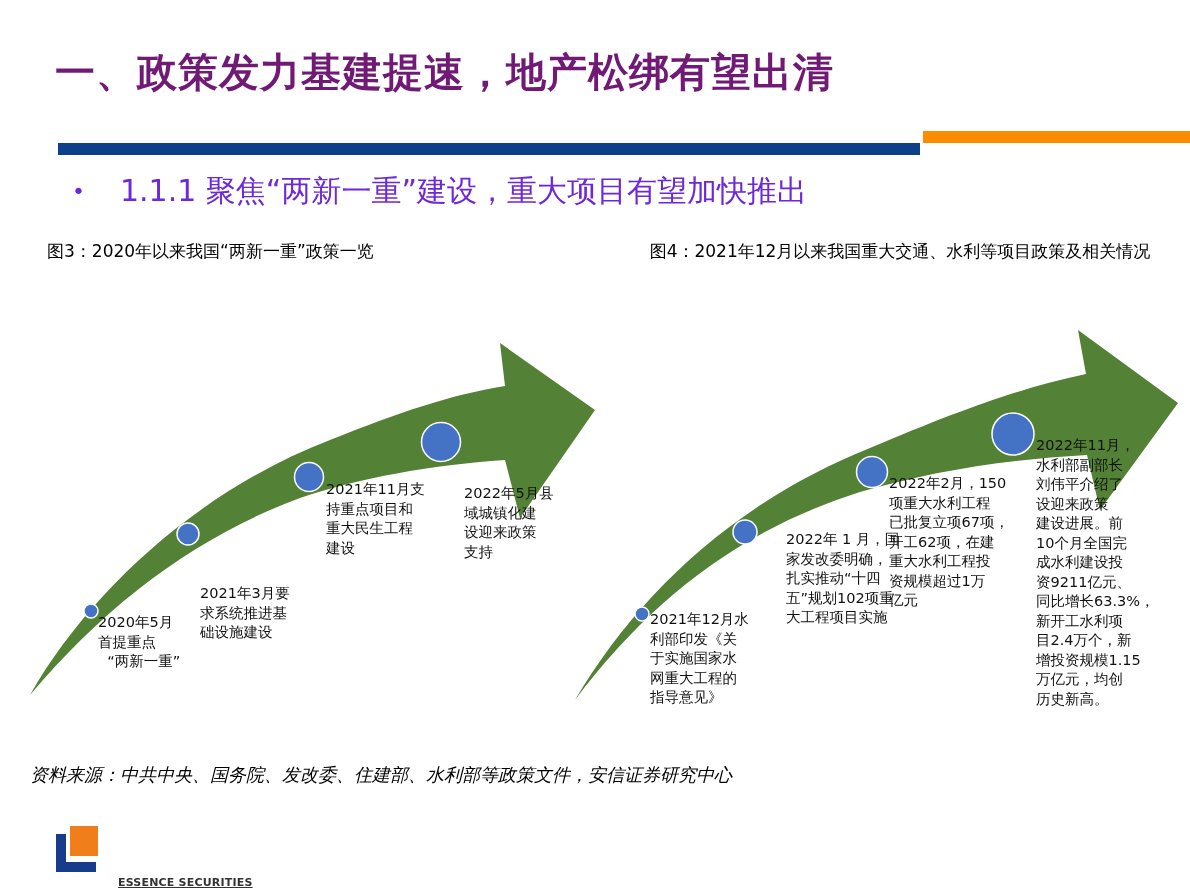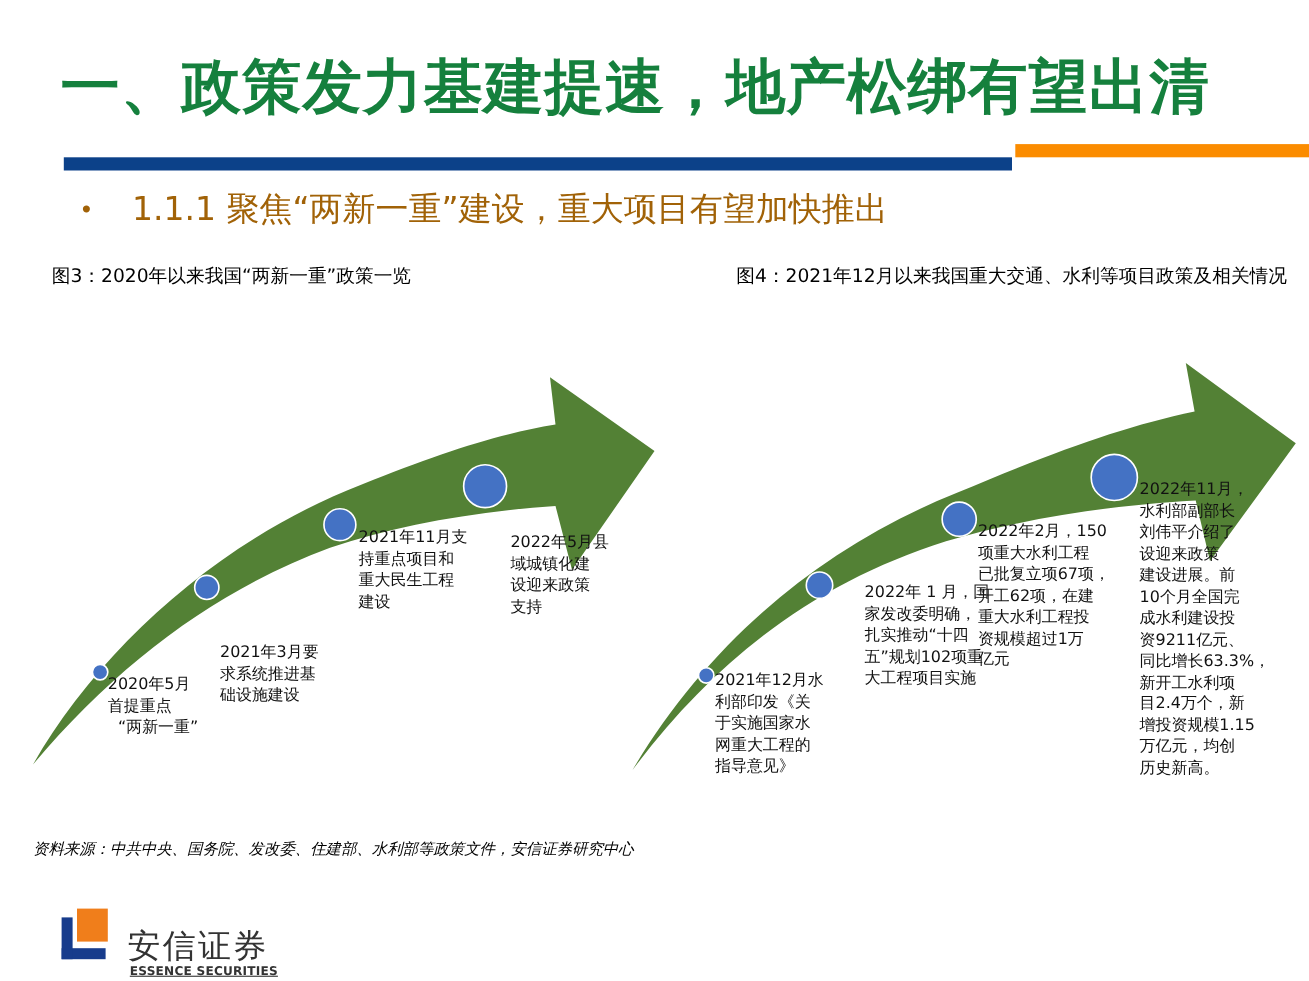--- a/index.html
+++ b/index.html
@@ -1,30 +1,30 @@
 <!DOCTYPE html>
 <html><head>
 <meta charset="utf-8">
 <style>
   html, body { margin: 0; padding: 0; background: #ffffff; }
   body { width: 1190px; height: 892px; position: relative; overflow: hidden;
          font-family: "DejaVu Sans", "Liberation Sans", sans-serif; }
-  .title { position: absolute; left: 55px; top: 52px; font-size: 54px; font-weight: bold;
-           color: #15803d; letter-spacing: 1px; white-space: nowrap; line-height: 1; }
+  .title { position: absolute; left: 55px; top: 52px; font-size: 40px; font-weight: bold;
+           color: #701a75; letter-spacing: 1px; white-space: nowrap; line-height: 1; }
   .bar-blue { position: absolute; left: 58px; top: 143px; width: 862px; height: 12px; background: #0c4189; }
   .bar-orange { position: absolute; left: 923px; top: 131px; width: 267px; height: 12px; background: #fb8c00; }
-  .subtitle { position: absolute; left: 72px; top: 173px; font-size: 30px; color: #a16207;
+  .subtitle { position: absolute; left: 72px; top: 173px; font-size: 30px; color: #6d28d9;
               white-space: nowrap; line-height: 1.2; }
   .subtitle .bullet { display: inline-block; width: 48px; font-size: 22px; vertical-align: middle; }
   .fig-title { position: absolute; font-size: 17px; color: #000; line-height: 1.35; white-space: nowrap; }
   #fig3-title { left: 47px; top: 240px; }
-  #fig4-title { left: 630px; top: 240px; width: 540px; text-align: right; white-space: normal; }
+  #fig4-title { left: 630px; top: 240px; width: 540px; text-align: center; white-space: normal; }
   svg.arrows { position: absolute; left: 0; top: 0; }
   .event { position: absolute; font-size: 14.5px; line-height: 19.5px; color: #111; }
-  .source { position: absolute; left: 30px; top: 763px; font-size: 14px; font-style: italic; color: #000; white-space: nowrap; }
+  .source { position: absolute; left: 30px; top: 763px; font-size: 18px; font-style: italic; color: #000; white-space: nowrap; }
   .logo { position: absolute; left: 50px; top: 822px; width: 230px; height: 70px; }
   .logo .mark-orange { position: absolute; left: 20px; top: 4px; width: 28px; height: 30px; background: #f07e1b; }
   .logo .mark-blue { position: absolute; left: 6px; top: 12px; width: 40px; height: 38px; border-left: 10px solid #173c8c; border-bottom: 10px solid #173c8c; box-sizing: border-box; }
   .logo .cn { position: absolute; left: 66px; top: 18px; font-size: 30px; color: #333; letter-spacing: 2px; }
   .logo .en { position: absolute; left: 68px; top: 54px; font-size: 11px; color: #333; font-weight: bold; letter-spacing: 0.2px; text-decoration: underline; }
 </style>
 </head>
 <body>
 
 <div class="title">一、政策发力基建提速，地产松绑有望出清</div>
@@ -102,15 +102,14 @@
 目2.4万个，新
 增投资规模1.15
 万亿元，均创
 历史新高。</div>
 
 <div class="source">资料来源：中共中央、国务院、发改委、住建部、水利部等政策文件，安信证券研究中心</div>
 
 <div class="logo">
   <div class="mark-orange"></div>
   <div class="mark-blue"></div>
-  <div class="cn">安信证券</div>
   <div class="en">ESSENCE SECURITIES</div>
 </div>
 
 </body></html>

